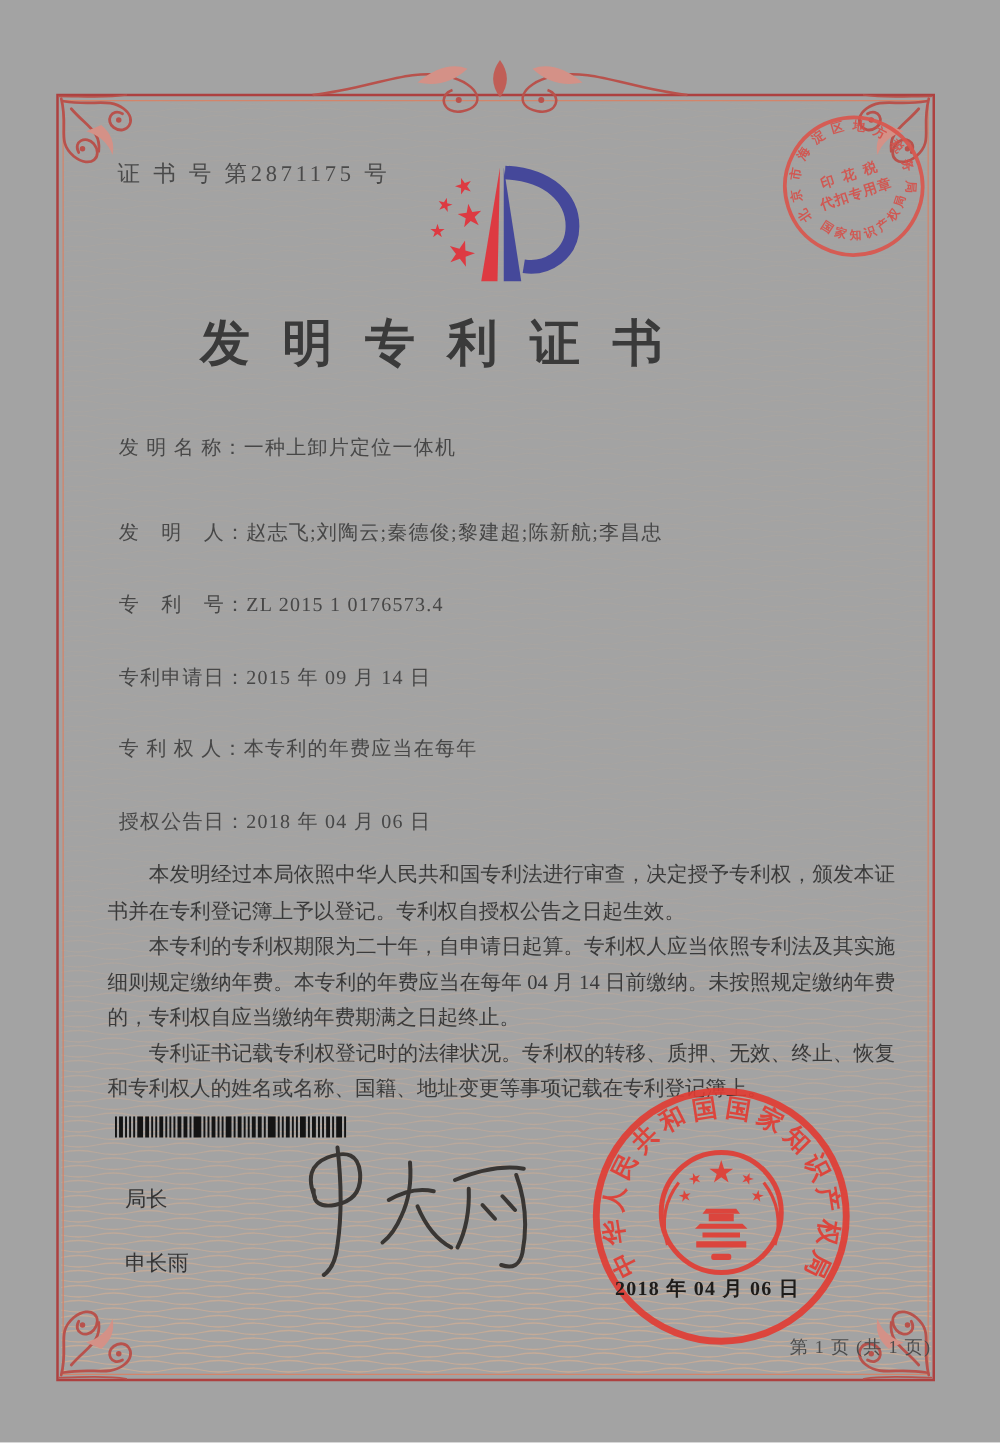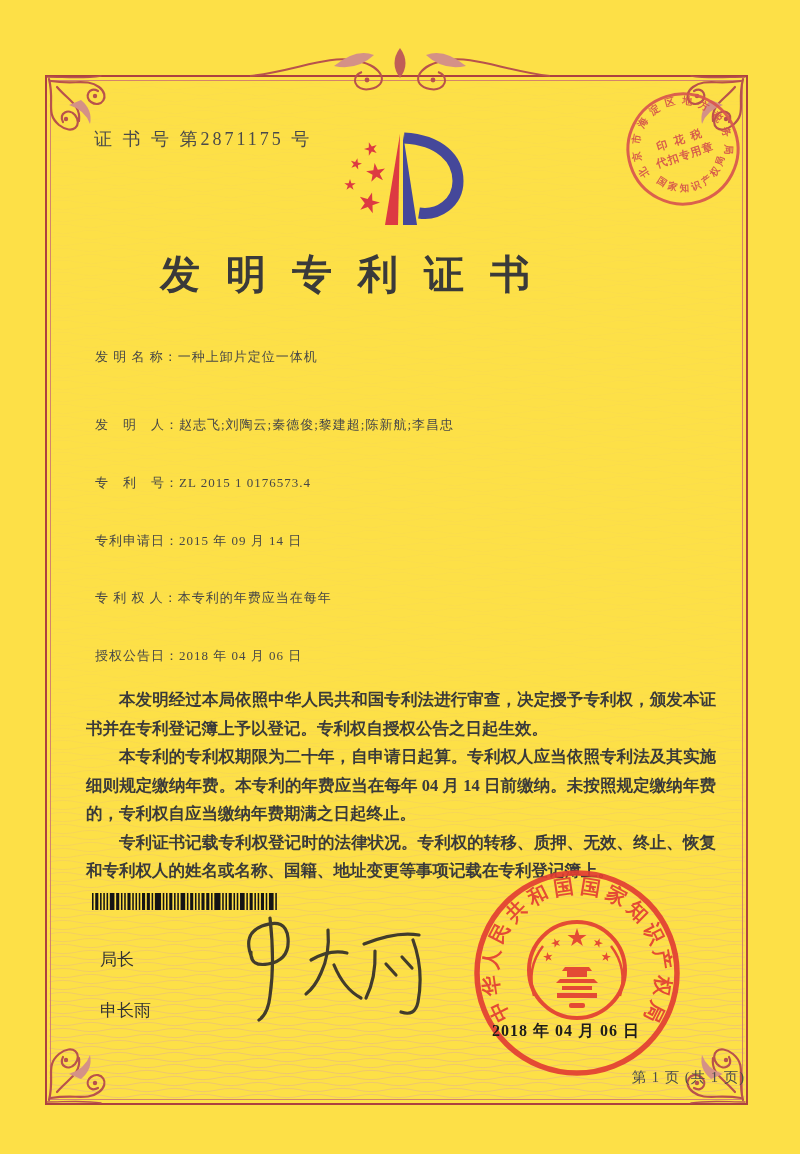--- a/index.html
+++ b/index.html
@@ -1,17 +1,17 @@
 <!DOCTYPE html>
 <html><head>
 <meta charset="utf-8">
 <style>
   html,body{margin:0;padding:0;background:#ffffff;}
   .page{
-    position:relative;width:800px;height:1154px;background:#fde047;overflow:hidden;
+    position:relative;width:800px;height:1154px;background:#a3a3a3;overflow:hidden;
     font-family:"Liberation Serif","DejaVu Serif",serif;color:#333;
   }
   
   .frame-outer{
     position:absolute;left:45px;top:75px;width:699px;height:1026px;
     border:2px solid #ad4140;z-index:2;
   }
   .frame-inner{
     position:absolute;inset:3px;border:1px solid #d4846a;
   }
@@ -22,31 +22,31 @@
   .cert-no{
     position:absolute;left:94px;top:127px;font-size:18px;letter-spacing:3px;color:#4a4a4a;
   }
   .tax-stamp-svg{position:absolute;left:620px;top:86px;}
   .logo-svg{position:absolute;left:334px;top:128px;}
   .cert-title{
     position:absolute;left:45px;top:247px;width:600px;text-align:center;
     font-size:40px;font-weight:600;letter-spacing:26px;text-indent:26px;color:#3a3a3a;
   }
   .fields{position:absolute;left:95px;top:0;width:620px;}
-  .field-row{position:absolute;left:0;font-size:13px;color:#474747;white-space:nowrap;}
+  .field-row{position:absolute;left:0;font-size:16px;color:#474747;white-space:nowrap;}
   .field-row .flabel{display:inline-block;letter-spacing:1px;}
   .field-row .fvalue{letter-spacing:1px;}
   .row-0{top:348px;} .row-1{top:416px;text-align:center;} .row-2{top:474px;}
   .row-3{top:532px;} .row-4{top:589px;} .row-5{top:647px;}
 
   .body-text{
     position:absolute;left:86px;top:686px;width:630px;
     font-size:16.5px;line-height:28.5px;color:#3a3a3a;text-align:justify;
   }
-  .body-text p{margin:0;text-indent:2em;font-weight:bold;}
+  .body-text p{margin:0;text-indent:2em;}
 
   .barcode-svg{position:absolute;left:92px;top:893px;}
 
   .officer{position:absolute;left:100px;top:948px;font-size:17px;color:#333;
     font-family:Liberation Sans, sans-serif;}
   .officer .officer-name{margin-top:28px;}
   .signature-svg{position:absolute;left:212px;top:908px;}
 
   .seal-svg{position:absolute;left:470px;top:866px;}
   .seal-date{

